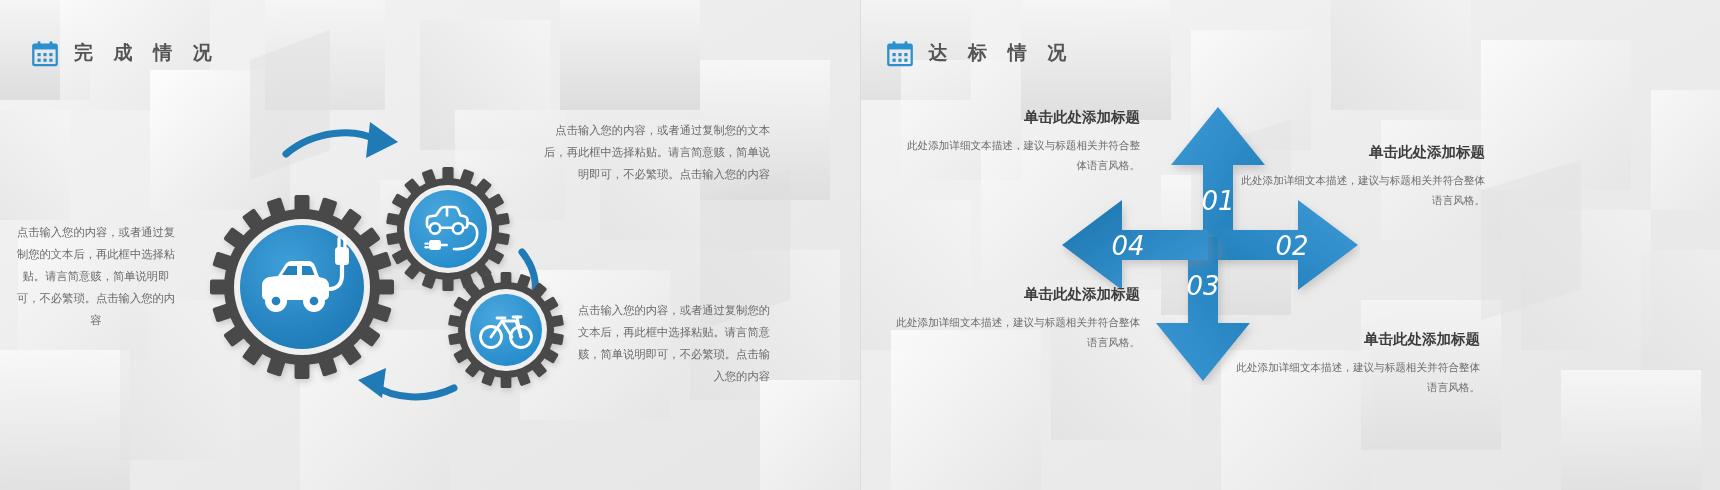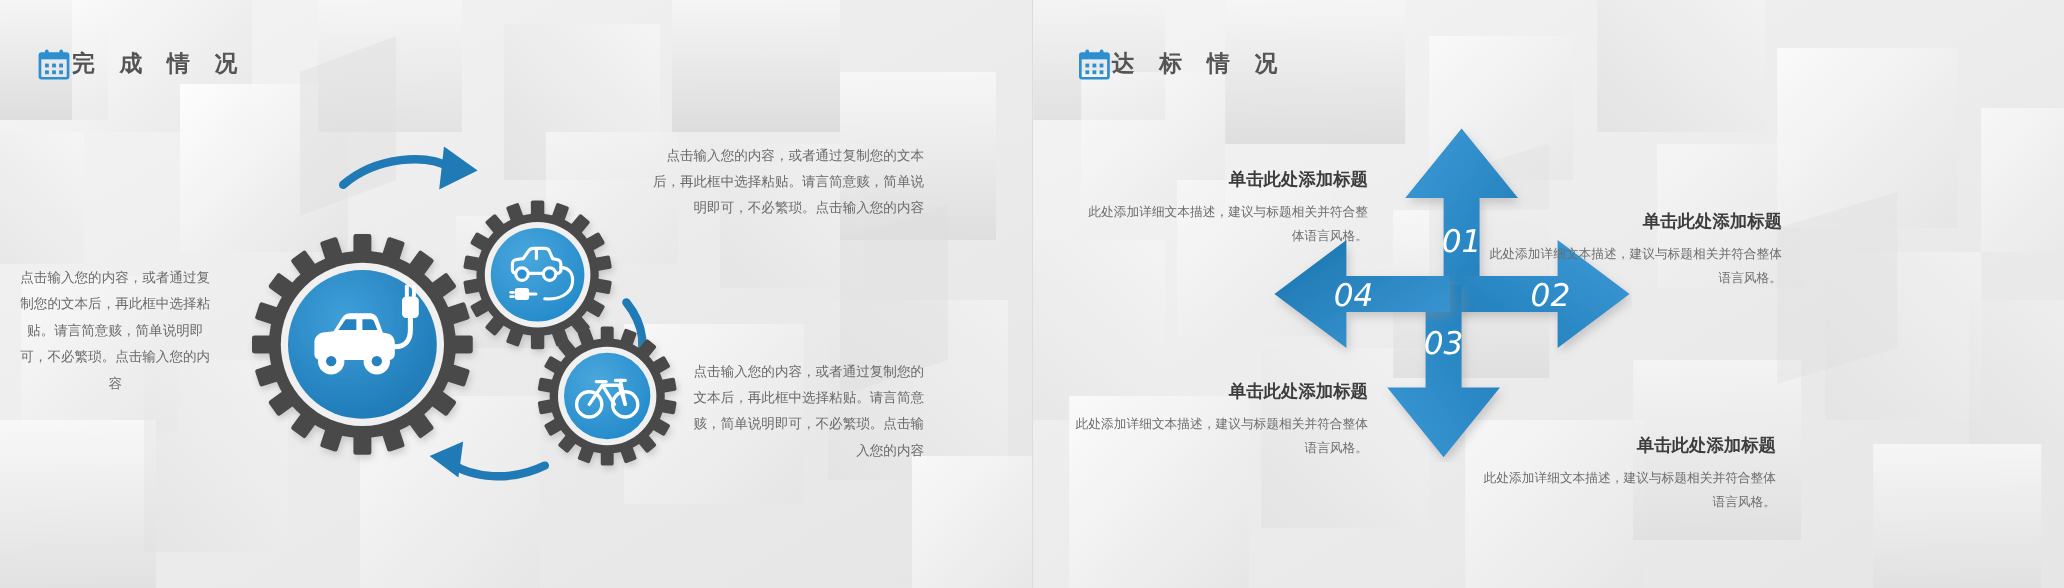--- a/index.html
+++ b/index.html
@@ -11,44 +11,44 @@
   .slide-deck{position:relative;width:1720px;height:490px;display:flex;}
 
   .slide{position:relative;width:860px;height:490px;overflow:hidden;
          background:linear-gradient(140deg,#f7f7f7 0%,#ececec 40%,#f4f4f4 70%,#e9e9e9 100%);}
   .slide.right{border-left:1px solid #dcdcdc;}
 
   
   .bg-squares{position:absolute;inset:0;overflow:hidden;pointer-events:none;}
 
   
-  .slide-header{position:absolute;top:27px;display:flex;align-items:center;gap:0;z-index:6;}
+  .slide-header{position:absolute;top:27px;display:flex;align-items:center;gap:14px;z-index:6;}
   .slide.left  .slide-header{left:30px;}
-  .slide.right .slide-header{left:36px;}
+  .slide.right .slide-header{left:24px;}
   .cal-icon{width:30px;height:30px;display:block;}
   .header-title{font-size:19px;letter-spacing:7px;color:#545454;font-weight:700;
                 font-family:"DejaVu Sans","Liberation Sans",sans-serif;white-space:nowrap;}
 
   
   .body-copy{position:absolute;z-index:6;color:#6a6a6a;font-size:11.3px;line-height:1.95;
              font-family:Liberation Serif, serif;}
   .body-copy.right-al{text-align:right;}
 
   
   .copy-left   {left:16px; top:210px;  width:160px; text-align:center;}
   .copy-topright{left:540px;top:108px; width:230px; text-align:right;}
   .copy-botright{left:570px;top:288px; width:200px; text-align:right;}
 
   
   .gears{position:absolute;left:186px;top:120px;width:400px;height:290px;z-index:5;}
 
   
   .pinwheel{position:absolute;left:1040px;top:105px;width:320px;height:280px;z-index:5;font-style:italic;}
 
-  .rt-block{position:absolute;z-index:6;margin-top:32px;}
+  .rt-block{position:absolute;z-index:6;}
   .rt-title{font-size:14.5px;font-weight:700;color:#3d3d3d;
             font-family:"DejaVu Sans","Liberation Sans",sans-serif;white-space:nowrap;}
   .rt-desc{margin-top:9px;font-size:10.6px;line-height:1.85;color:#6d6d6d;
            font-family:Liberation Sans, sans-serif;}
 
   .rt-1{left:898px;top:108px;width:242px;text-align:right;}
   .rt-2{left:1240px;top:143px;width:245px;text-align:right;}
   .rt-3{left:896px;top:285px;width:244px;text-align:right;}
   .rt-4{left:1232px;top:330px;width:248px;text-align:right;}
 

